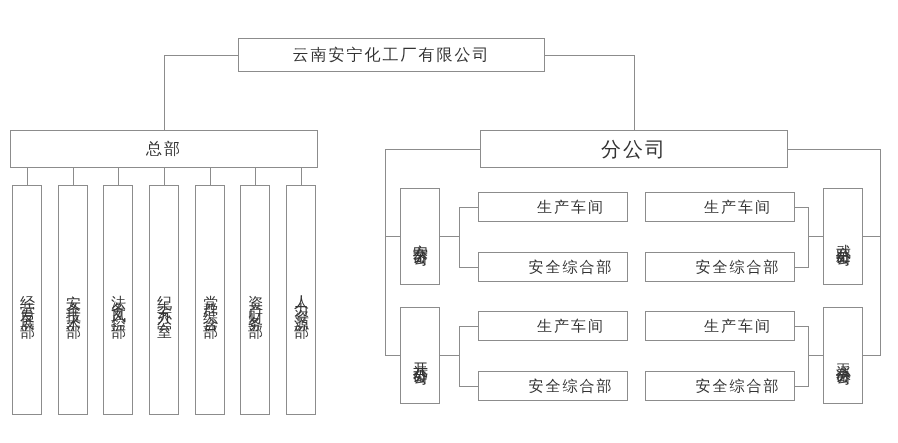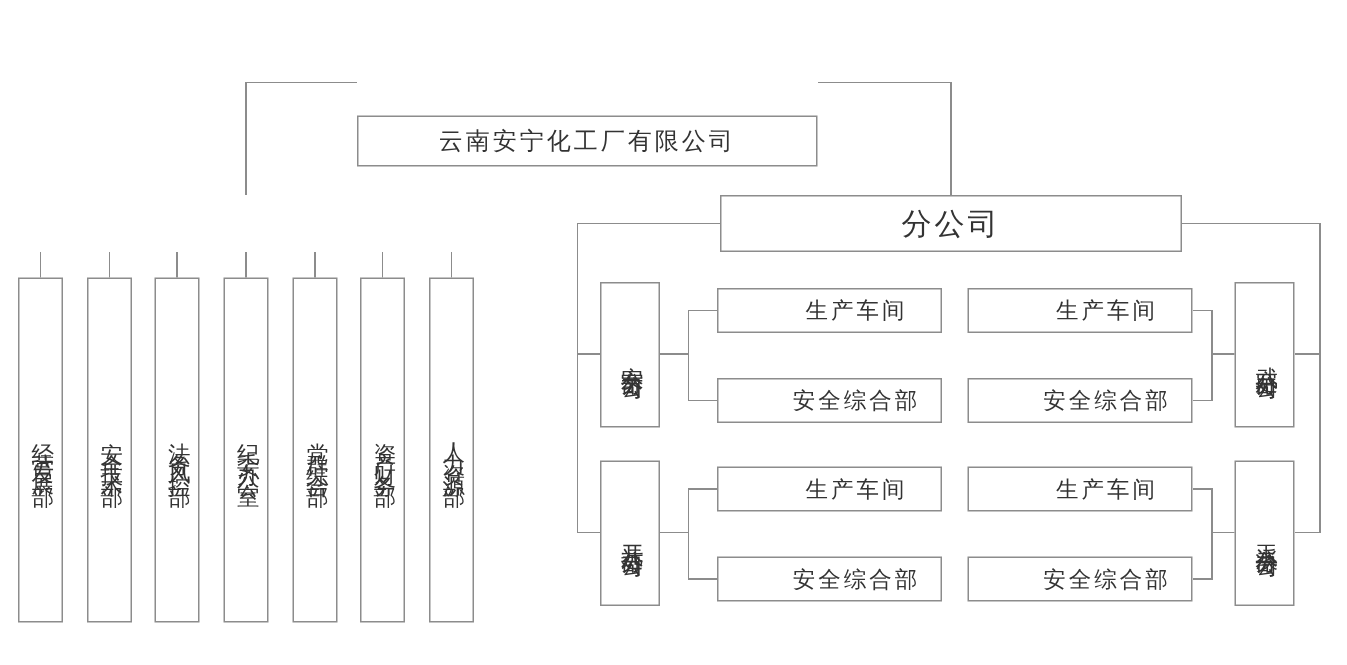--- a/index.html
+++ b/index.html
@@ -33,21 +33,21 @@
     background: #ffffff;
     display: flex;
     align-items: center;
     justify-content: center;
     font-size: 15px;
     letter-spacing: 2px;
     color: #333333;
     white-space: nowrap;
   }
 
-  .root-box  { left: 238px; top: 38px;  width: 307px; height: 34px; font-size: 16px; margin-top: 39px; }
+  .root-box  { left: 238px; top: 38px;  width: 307px; height: 34px; font-size: 16px; }
   .hq-box    { left: 10px;  top: 130px; width: 308px; height: 38px; font-size: 16px; }
   .div-box   { left: 480px; top: 130px; width: 308px; height: 38px; font-size: 20px; }
 
   .vbox {
     writing-mode: vertical-lr;
     -webkit-writing-mode: vertical-lr;
     text-orientation: upright;
   }
 
   .dept { top: 185px; width: 30px; height: 230px; letter-spacing: 7px; }
@@ -85,20 +85,21 @@
     <path d="M480 149 H385 V355 H400 M385 236 H400"></path>
     <path d="M788 149 H880 V355 H863 M880 236 H863"></path>
     <path d="M478 207 H459 V267 H478 M459 236 H440"></path>
     <path d="M478 326 H459 V386 H478 M459 355 H440"></path>
     <path d="M795 207 H808 V267 H795 M808 236 H823"></path>
     <path d="M795 326 H808 V386 H795 M808 355 H823"></path>
   </svg>
 
   <div class="box root-box">云南安宁化工厂有限公司</div>
 
+  <div class="box hq-box">总部</div>
 
   <div class="box vbox dept dept-0">经营发展部</div>
   <div class="box vbox dept dept-1">安全技术部</div>
   <div class="box vbox dept dept-2">法务风控部</div>
   <div class="box vbox dept dept-3">纪委办公室</div>
   <div class="box vbox dept dept-4">党群综合部</div>
   <div class="box vbox dept dept-5">资产财务部</div>
   <div class="box vbox dept dept-6">人力资源部</div>
 
   <div class="box div-box">分公司</div>

